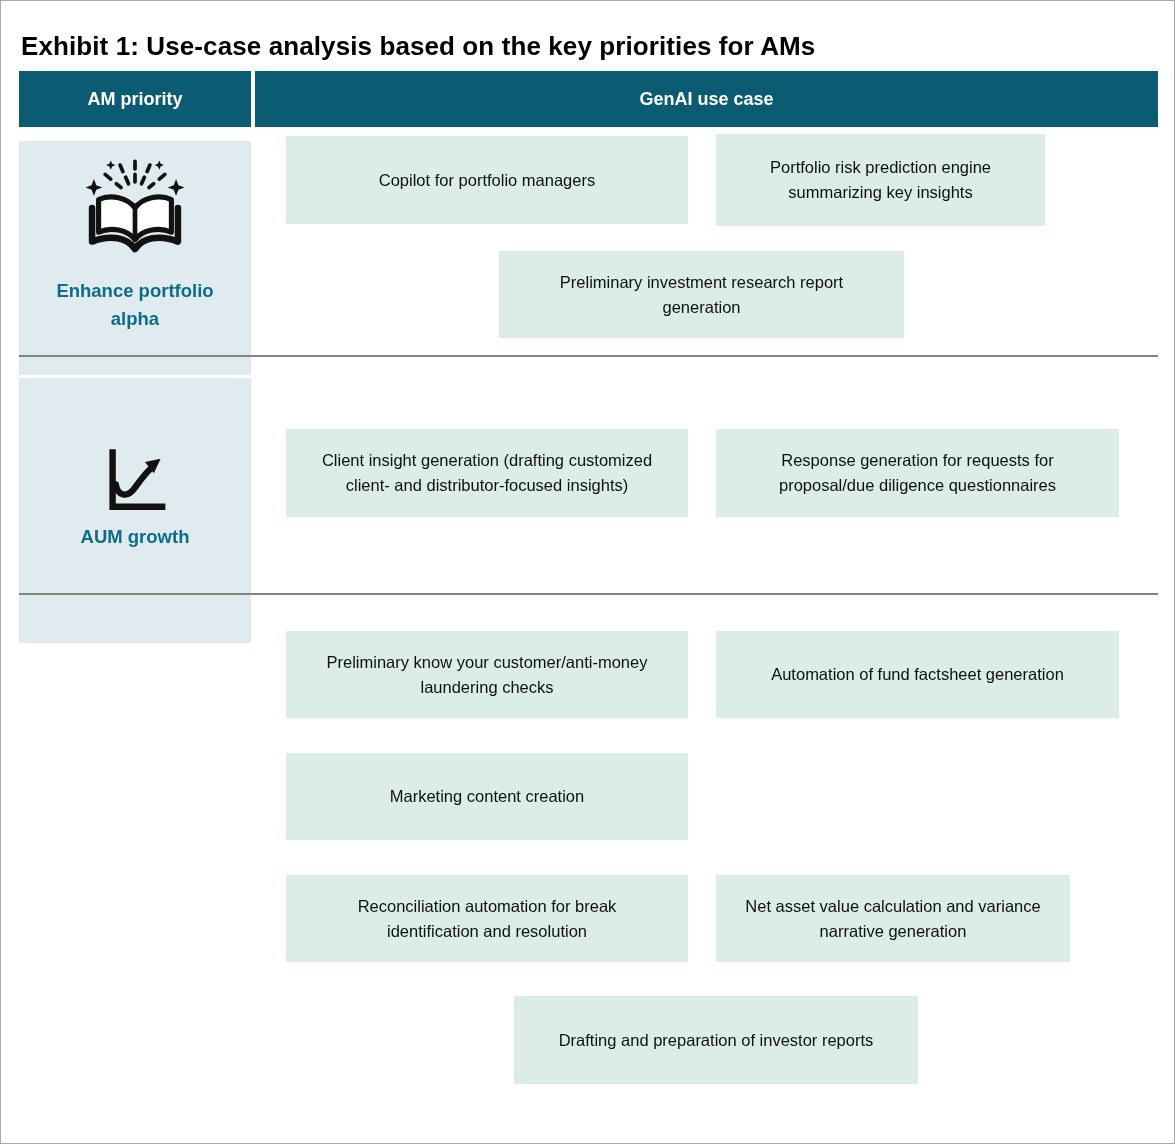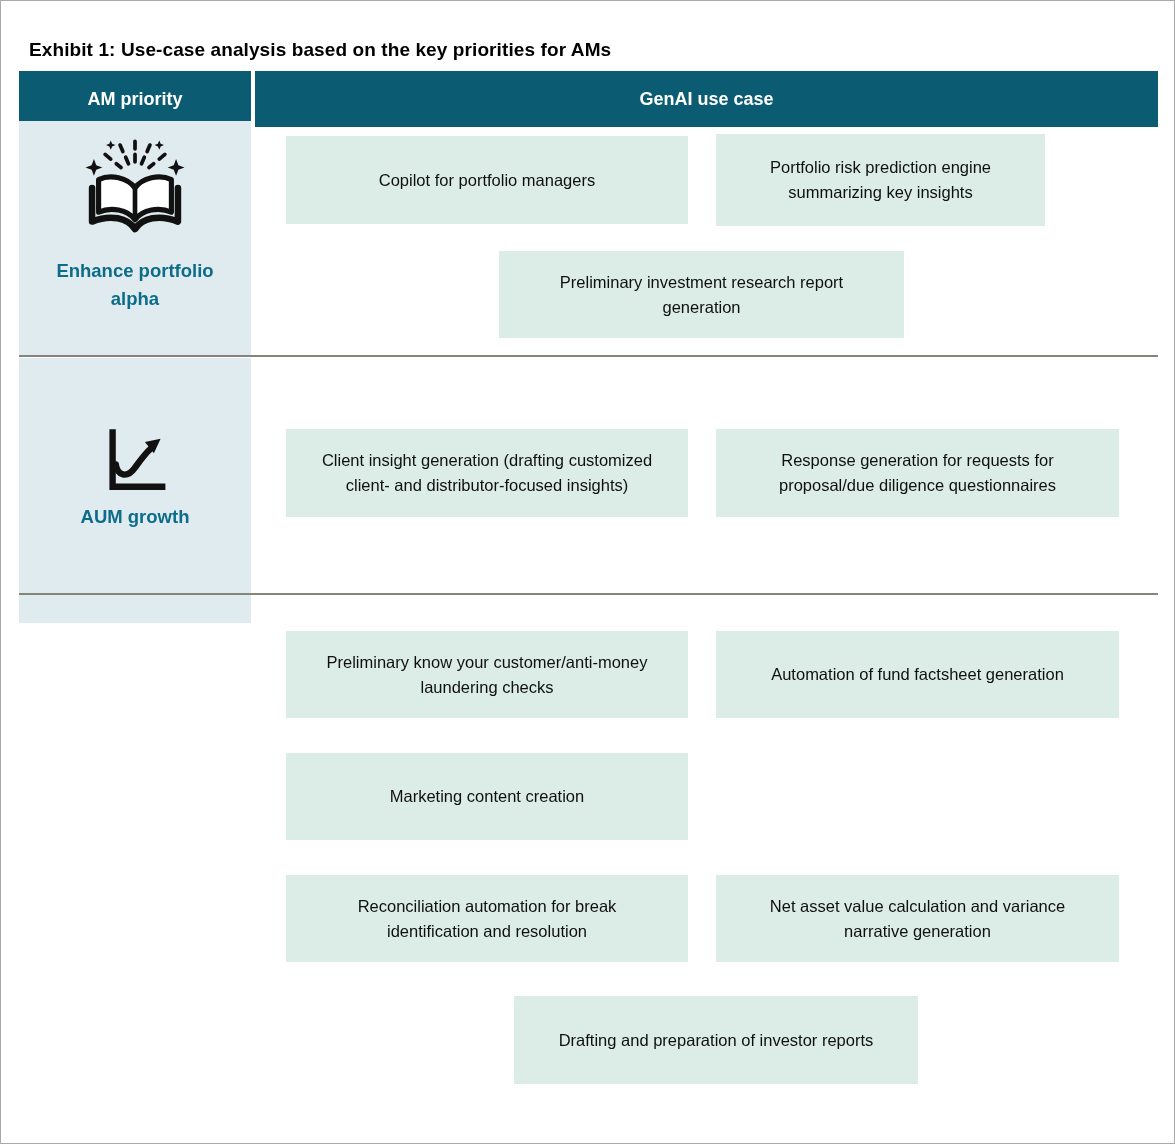--- a/index.html
+++ b/index.html
@@ -6,34 +6,35 @@
   .page{
     position:relative;
     width:1175px;height:1144px;
     box-sizing:border-box;
     border:1px solid var(--border,#a9a9a9);
     background:#fff;
     font-family:"Liberation Sans","DejaVu Sans",sans-serif;
     overflow:hidden;
   }
   .title{
-    position:absolute;left:20px;top:30px;margin:8px;
-    font-size:19px;font-weight:bold;color:#000;letter-spacing:.1px;
+    position:absolute;left:20px;top:30px;margin:0;
+    font-size:26px;font-weight:bold;color:#000;letter-spacing:.1px;
   }
   .header-cell{
     position:absolute;top:70px;height:56px;
     background:var(--header-bg,#0b5c72);
     color:#fff;font-size:18px;font-weight:bold;
     display:flex;align-items:center;justify-content:center;
   }
   .header-cell.left{left:18px;width:232px;}
   .header-cell.right{left:254px;width:903px;}
   .priority-seg{
     position:absolute;left:18px;width:232px;
     background:var(--priority-bg,#e0ebf0);
+    margin-top:20px;
   }
   .seg1{top:120px;height:234px;}
   .seg2{top:357px;height:265px;}
   .seg3{top:595px;height:528px;}
   .divider{
     position:absolute;left:18px;width:1139px;height:0;
     border-top:2px solid var(--divider,#85857b);
   }
   .d1{top:354px;}
   .d2{top:592px;}
@@ -113,16 +114,16 @@
   <div class="usecase" style="left:715px;top:133px;width:329px;height:92px">Portfolio risk prediction engine summarizing key insights</div>
   <div class="usecase" style="left:498px;top:250px;width:405px;height:87px">Preliminary investment research report generation</div>
 
   <div class="usecase" style="left:285px;top:428px;width:402px;height:88px">Client insight generation (drafting customized client- and distributor-focused insights)</div>
   <div class="usecase" style="left:715px;top:428px;width:403px;height:88px">Response generation for requests for proposal/due diligence questionnaires</div>
 
   <div class="usecase" style="left:285px;top:630px;width:402px;height:87px">Preliminary know your customer/anti-money laundering checks</div>
   <div class="usecase" style="left:715px;top:630px;width:403px;height:87px">Automation of fund factsheet generation</div>
   <div class="usecase" style="left:285px;top:752px;width:402px;height:87px">Marketing content creation</div>
   <div class="usecase" style="left:285px;top:874px;width:402px;height:87px">Reconciliation automation for break identification and resolution</div>
-  <div class="usecase" style="left:715px;top:874px;width:403px;height:87px">Net asset value calculation and variance narrative generation</div>
+  <div class="usecase" style="left:715px;top:874px;width:354px;height:87px">Net asset value calculation and variance narrative generation</div>
   <div class="usecase" style="left:513px;top:995px;width:404px;height:88px">Drafting and preparation of investor reports</div>
 
 </div>
 
 </body></html>

